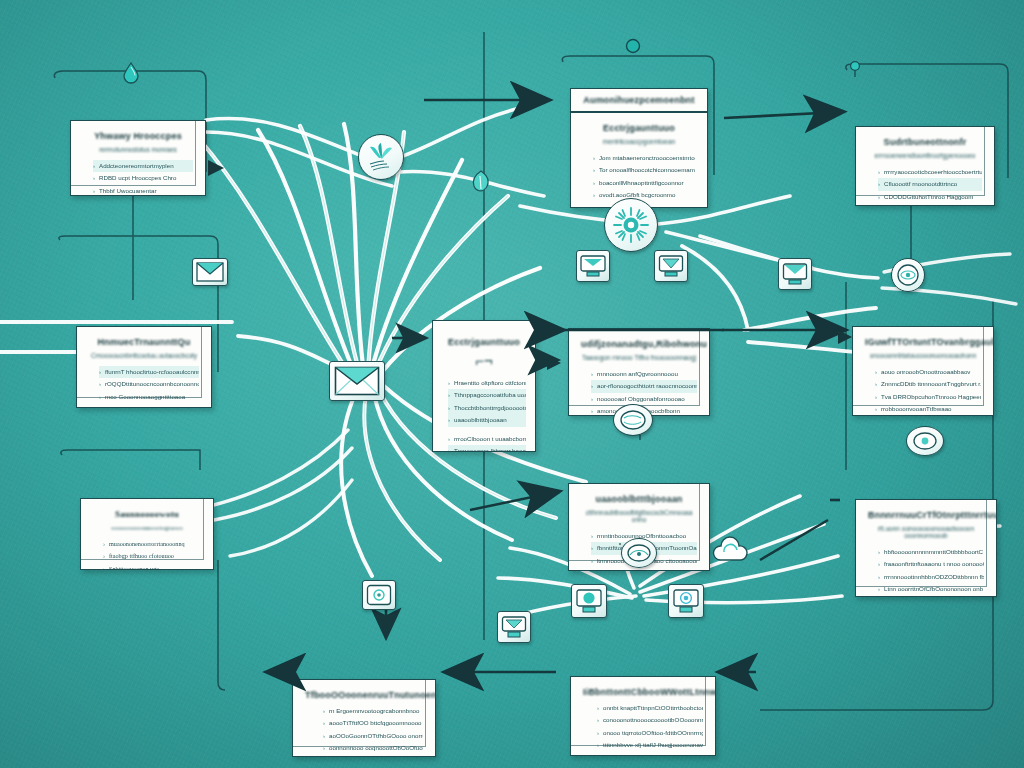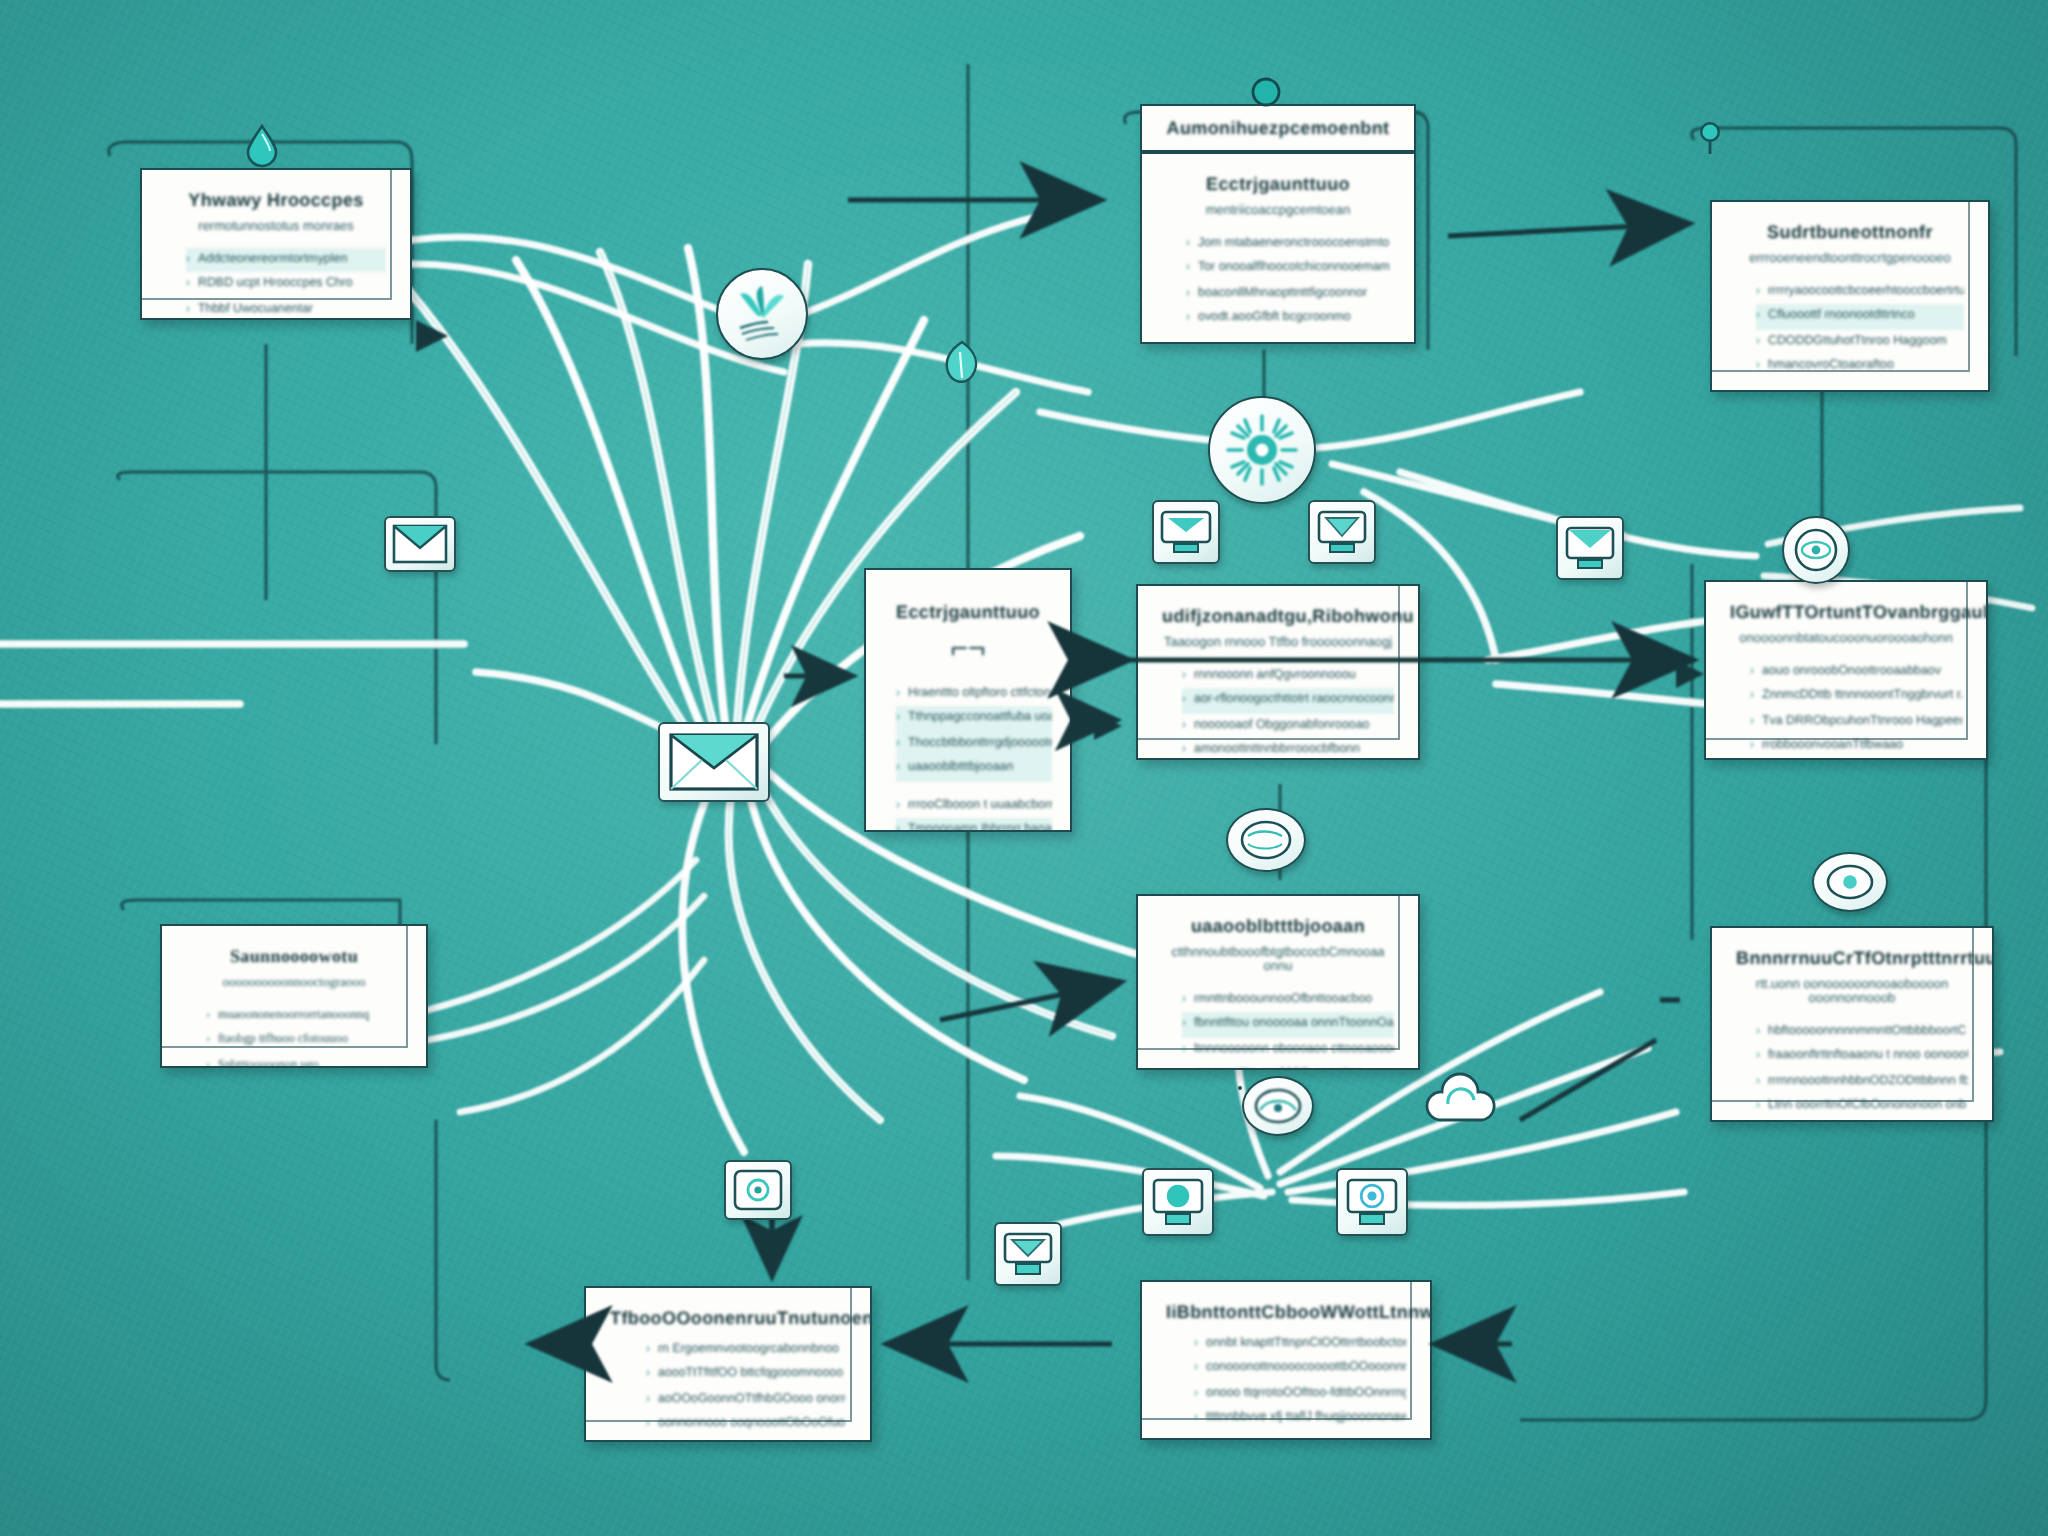--- a/index.html
+++ b/index.html
@@ -33,20 +33,21 @@
 
   
   .card {
     position: absolute;
     background: #fdfdfb;
     border: 1.6px solid #1d4c50;
     box-shadow: 2px 3px 5px rgba(0,0,0,0.22);
     z-index: 4;
     padding: 10px 12px 10px 12px;
     overflow: hidden;
+    margin-top: 36px;
   }
   .card .shadowcard {
     position: absolute; left: -7px; top: -7px; right: 9px; bottom: 9px;
     border: 1.4px solid rgba(20,70,74,0.55);
     background: rgba(255,255,255,0.10);
     z-index: -1;
   }
   .card-title {
     font-weight: bold;
     text-align: center;
@@ -235,32 +236,42 @@
     <div class="card-title">Ecctrjgaunttuuo</div>
     <div class="card-sub">mentriicoaccpgcemtoean</div>
     <div class="bullets">
       <div class="bullet">Jom mtabaeneronctrooocoenstmtoemasc ae</div>
       <div class="bullet">Tor onooalflhoocotchiconnooemamcoaa</div>
       <div class="bullet">boaconllMhnaopttnttfigcoonnor</div>
       <div class="bullet">ovodt.aooGfbft bcgcroonmo</div>
     </div>
   </div>
 
-  <div class="card" style="left:855px; top:100px; width:140px; height:96px;">
+  <div class="card" style="left:855px; top:90px; width:140px; height:80px;">
     <div class="shadowcard"></div>
     <div class="card-title">Sudrtbuneottnonfr</div>
     <div class="card-sub">errrooeneendtoonttrocrtgpenoooeo</div>
     <div class="bullets">
       <div class="bullet">rrrrryaoocoottcbcoeerhtooccboertrtuo</div>
       <div class="bullet hl">Cfluooottf rnoonootdttrtnco</div>
       <div class="bullet">CDODDGttuhotTtnroo Haggoom</div>
       <div class="bullet">hmancovroCtoaoraftoo</div>
     </div>
   </div>
 
+  <div class="card" style="left:76px; top:290px; width:136px; height:82px;">
+    <div class="shadowcard"></div>
+    <div class="card-title">HnmuecTrnaunnttQu</div>
+    <div class="card-sub">Crnooooucnbnttcootuu.uutaoocbcoty</div>
+    <div class="bullets">
+      <div class="bullet hl">ffunrnT hhoocltrtuo-rcfoooaulccnnnoaugg</div>
+      <div class="bullet">rOQQDttttunoocncoonnbconoonnoro f</div>
+      <div class="bullet">mco Gooonnooaoggnttttoaoa</div>
+    </div>
+  </div>
 
   <div class="card" style="left:432px; top:284px; width:104px; height:132px; padding:16px 9px;">
     <div class="card-title">Ecctrjgaunttuuo</div>
     <div style="text-align:center;color:#1d474b;font-size:15px;filter:blur(0.9px);margin:3px 0 8px 0;">⌐¬</div>
     <div class="bullets" style="padding-left:6px;">
       <div class="bullet">Hraenttto oltpftoro cttfctonn</div>
       <div class="bullet hl">Tthnppagcconoattfuba uoaemm</div>
       <div class="bullet hl">Thoccbtbbonttrrgdjoooootno</div>
       <div class="bullet hl">uaaooblbtttbjooaan</div>
       <div class="bullet" style="margin-top:6px;">rrrooClbooon t uuaabcbornmnoaa</div>

